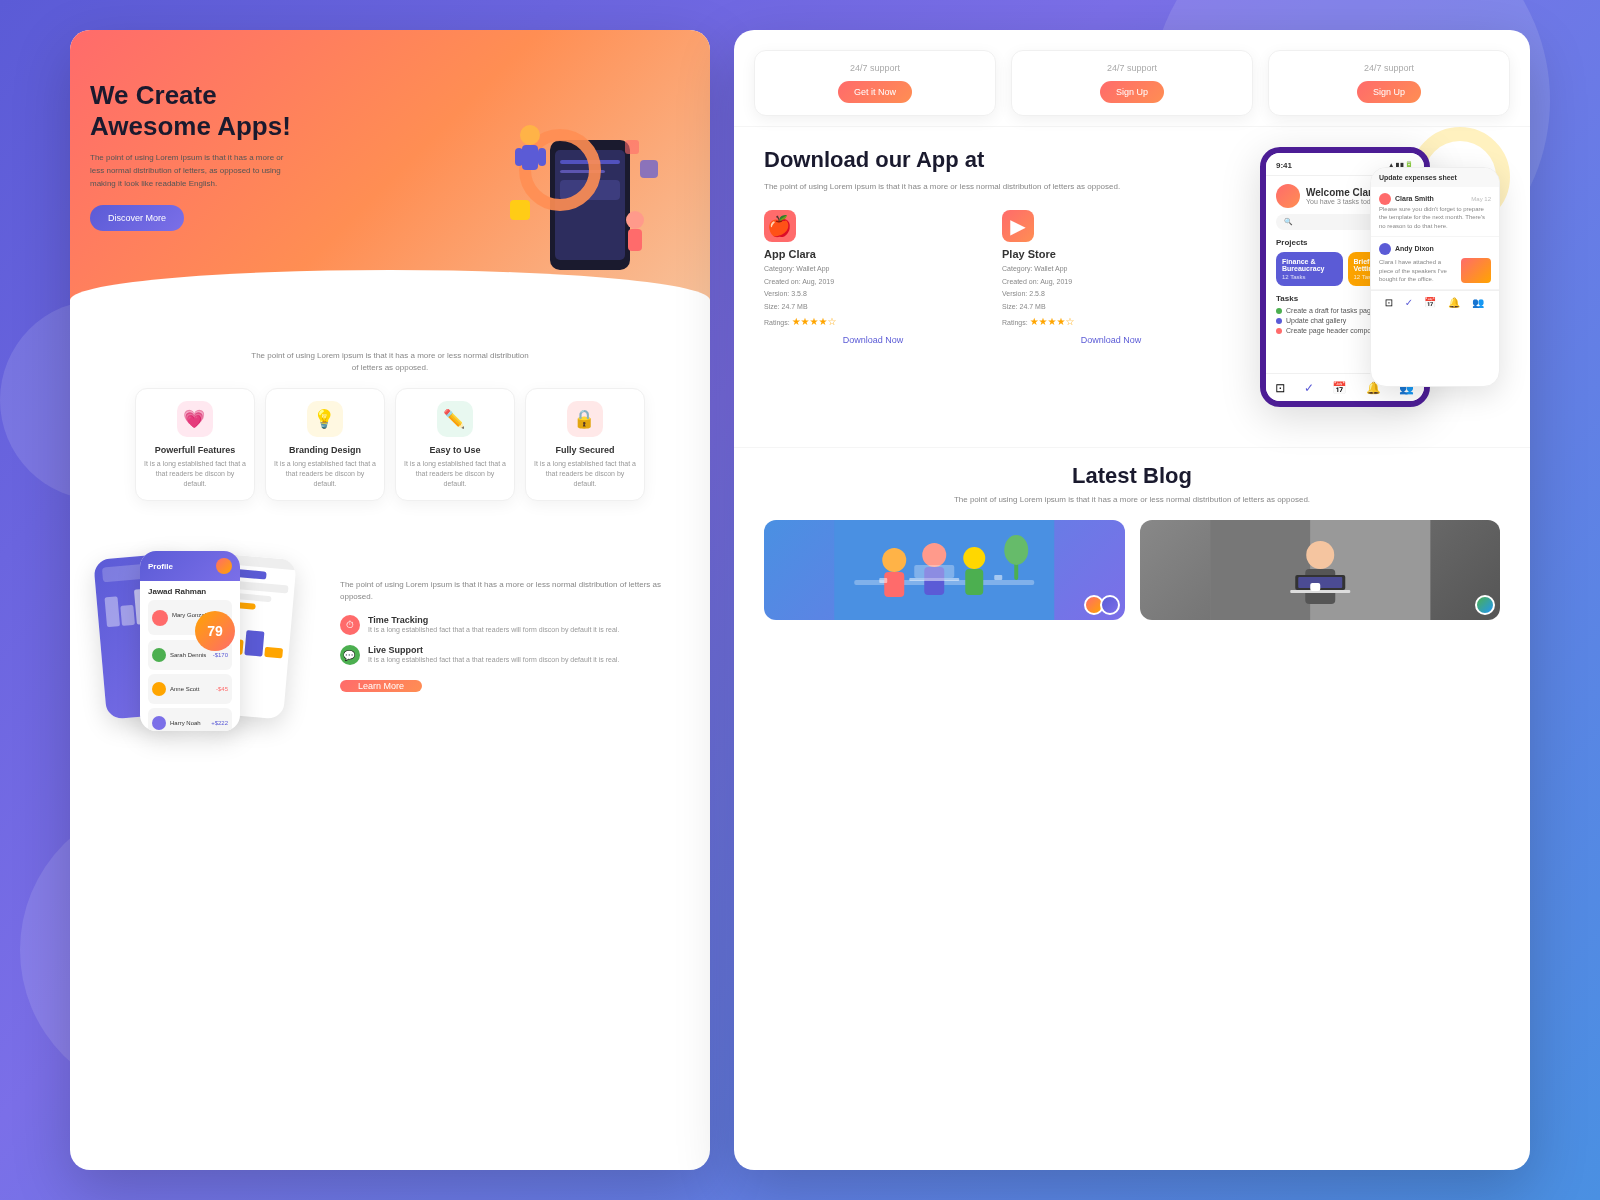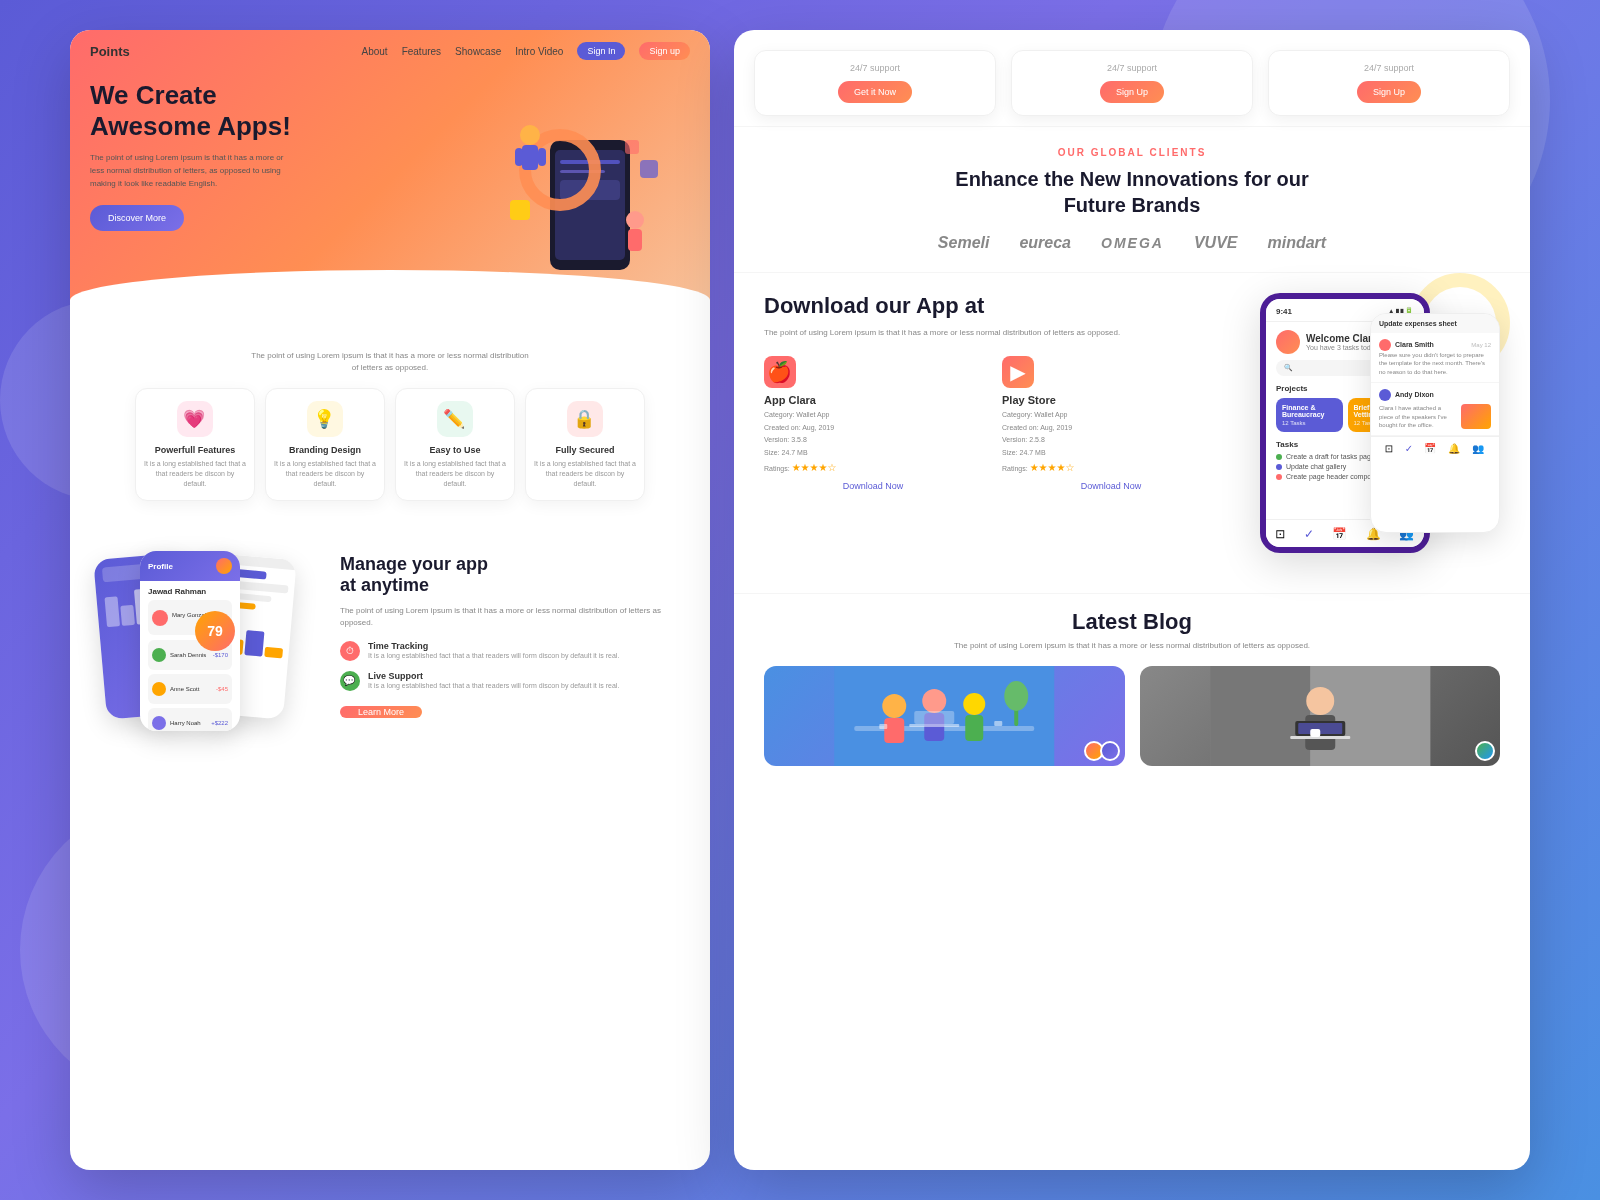--- a/index.html
+++ b/index.html
@@ -674,31 +674,20 @@
 <div class="bg-blob bg-blob-1"></div>
 <div class="bg-blob bg-blob-2"></div>
 <div class="bg-blob bg-blob-3"></div>
 
 <div class="panels-container">
 
   <div class="left-panel">
 
     <div class="hero">
 
-      <div class="nav">
-        <span class="nav-logo">Points</span>
-        <div class="nav-links">
-          <a class="nav-link">About</a>
-          <a class="nav-link">Features</a>
-          <a class="nav-link">Showcase</a>
-          <a class="nav-link">Intro Video</a>
-          <button class="nav-btn nav-btn-signin">Sign In</button>
-          <button class="nav-btn nav-btn-signup">Sign up</button>
-        </div>
-      </div>
 
       <div class="hero-content">
         <h1 class="hero-title">
           <span>We Create</span><br>
           <span>Awesome Apps!</span>
         </h1>
         <p class="hero-desc">The point of using Lorem ipsum is that it has a more or less normal distribution of letters, as opposed to using making it look like readable English.</p>
         <button class="hero-btn">Discover More</button>
       </div>
 
@@ -821,24 +810,20 @@
               <div class="bar" style="height:20px; background:#5b5bd6;"></div>
               <div class="bar" style="height:15px; background:#ffa500;"></div>
               <div class="bar" style="height:25px; background:#5b5bd6;"></div>
               <div class="bar" style="height:10px; background:#ffa500;"></div>
             </div>
           </div>
         </div>
       </div>
 
       <div class="app-info">
-        <h2 class="app-info-title">
-          <span>Manage your app</span><br>
-          <span>at anytime</span>
-        </h2>
         <p class="app-info-desc">The point of using Lorem ipsum is that it has a more or less normal distribution of letters as opposed.</p>
 
         <div class="feature-item">
           <div class="feature-dot feature-dot-time">⏱</div>
           <div>
             <div class="feature-item-title">Time Tracking</div>
             <div class="feature-item-text">It is a long established fact that a that readers will form discon by default it is real.</div>
           </div>
         </div>
 
@@ -866,34 +851,20 @@
       <div class="pricing-card">
         <div class="pricing-support">24/7 support</div>
         <button class="pricing-btn">Sign Up</button>
       </div>
       <div class="pricing-card">
         <div class="pricing-support">24/7 support</div>
         <button class="pricing-btn">Sign Up</button>
       </div>
     </div>
 
-    <div class="clients-section">
-      <div class="clients-label">OUR GLOBAL CLIENTS</div>
-      <h2 class="clients-title">
-        <span>Enhance the New Innovations for our</span><br>
-        <span>Future Brands</span>
-      </h2>
-      <div class="clients-logos">
-        <span class="client-logo">Semeli</span>
-        <span class="client-logo">eureca</span>
-        <span class="client-logo" style="font-size:14px; letter-spacing:2px;">OMEGA</span>
-        <span class="client-logo">VUVE</span>
-        <span class="client-logo">mindart</span>
-      </div>
-    </div>
 
     <div class="app-download-section">
       <div class="app-download-info">
         <h2 class="app-download-title">Download our App at</h2>
         <p class="app-download-desc">The point of using Lorem ipsum is that it has a more or less normal distribution of letters as opposed.</p>
 
         <div class="store-cards">
 
           <div class="store-card">
             <div class="store-icon store-icon-app">🍎</div>

